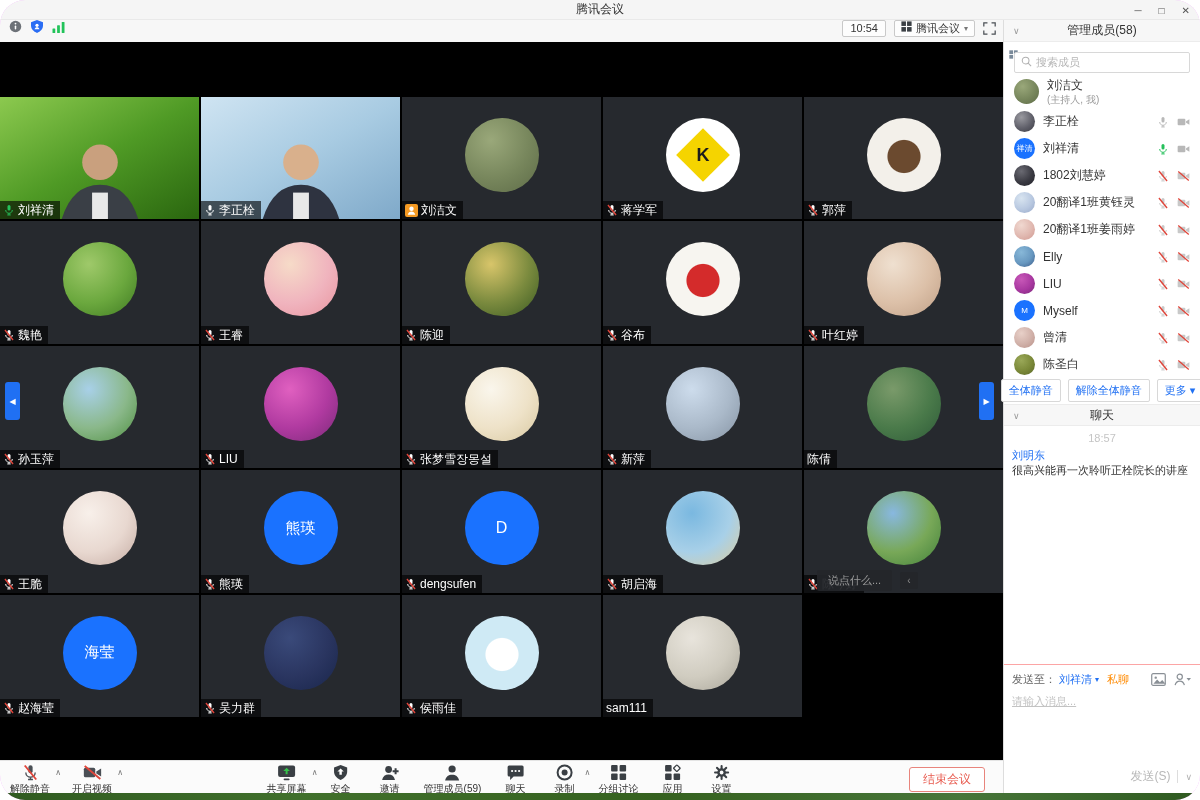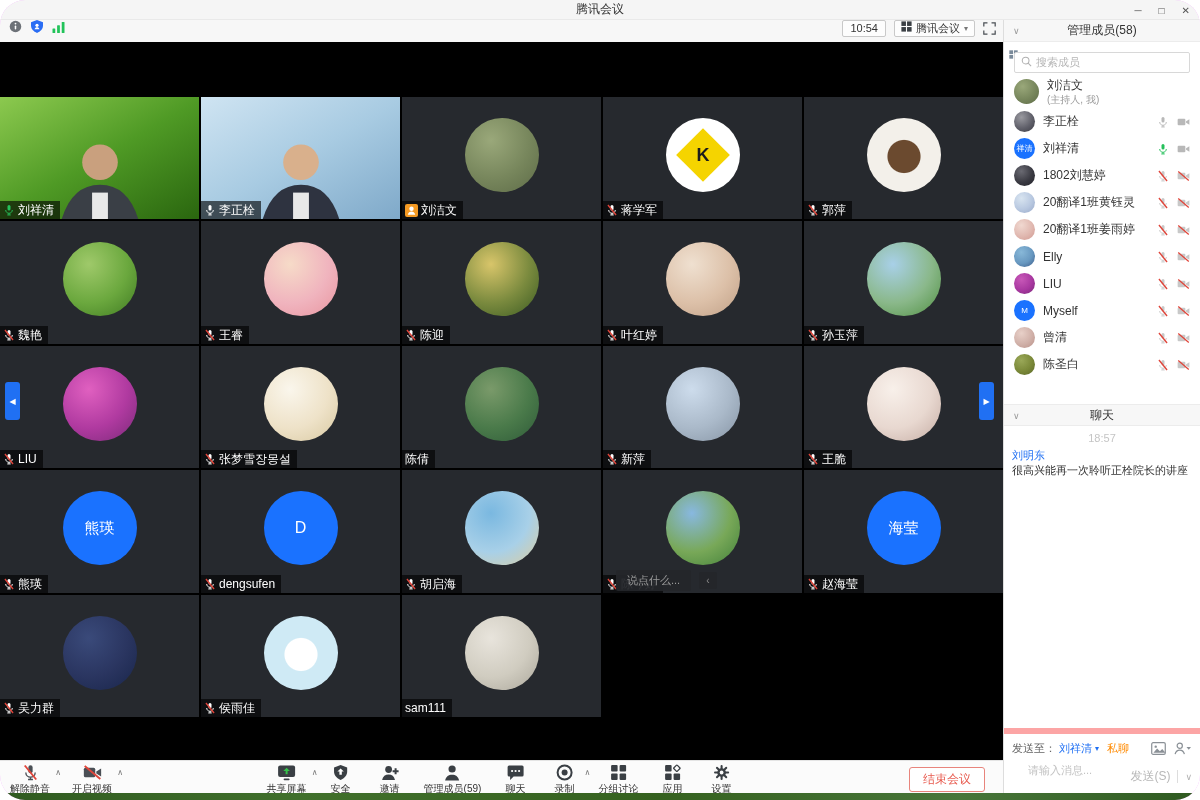--- a/index.html
+++ b/index.html
@@ -59,29 +59,29 @@
   .m-name{font-size:12px;color:#333;overflow:hidden;white-space:nowrap;text-overflow:ellipsis;}
   .m-sub{font-size:10px;color:#9a9a9a;line-height:11px;}
   .m-icons{display:flex;gap:8px;align-items:center;}
   .sb-buttons{position:absolute;left:0;top:359px;width:100%;display:flex;justify-content:center;gap:7px;}
   .sb-btn{border:1px solid #d8d8d8;background:#fff;color:#2070f3;font-size:11px;border-radius:2px;padding:3px 7px;cursor:pointer;white-space:nowrap;}
   .chat-header{position:absolute;left:0;top:384px;width:100%;height:22px;background:#f7f7f7;border-top:1px solid #ececec;border-bottom:1px solid #ececec;display:flex;align-items:center;justify-content:center;font-size:12px;color:#333;box-sizing:border-box;}
   .chat-header .sb-chevron{top:6px;}
   .chat-time{position:absolute;top:412px;width:100%;text-align:center;color:#c5c5c5;font-size:11px;}
   .chat-sender{position:absolute;top:428px;left:8px;font-size:11px;color:#2070f3;}
   .chat-msg{position:absolute;top:444px;left:8px;right:5px;font-size:11px;color:#333;line-height:15px;font-family:Liberation Mono, monospace;}
-  .compose{position:absolute;left:0;top:708px;width:100%;border-top:6px solid #fca5a5;box-sizing:border-box;}
+  .compose{position:absolute;left:0;top:644px;width:100%;border-top:1px solid #fca5a5;box-sizing:border-box;}
   .compose-row{display:flex;align-items:center;padding:7px 8px 0 8px;font-size:11px;gap:3px;}
   .send-to-label{color:#666;}
   .send-to{color:#2070f3;cursor:pointer;}
   .send-caret{color:#2070f3;font-size:8px;cursor:pointer;}
   .privacy{color:#ff8a00;margin-left:5px;}
   .compose-icons{margin-left:auto;display:flex;gap:8px;align-items:center;}
   .compose-icons span{cursor:pointer;display:flex;}
-  .compose-input{padding:7px 24px;color:#c3c3c3;font-size:11px;cursor:text;}
+  .compose-input{padding:7px 8px;color:#c3c3c3;font-size:11px;cursor:text;text-decoration:underline;}
   .send-area{position:absolute;right:8px;top:748px;display:flex;align-items:center;gap:7px;color:#b8b8b8;font-size:12px;}
   .send-btn{cursor:pointer;}
   .send-divider{width:1px;height:13px;background:#ddd;}
   .send-area .caret{font-size:9px;color:#b0b0b0;cursor:pointer;}
   .greenstrip{position:absolute;left:0;top:793px;width:1200px;height:7px;background:linear-gradient(90deg,#2f5a20,#41702c 25%,#35611f 55%,#48763a 80%,#2f5a20);}
 </style>
 </head>
 <body>
 
 <div class="app">
@@ -269,20 +269,35 @@
                 <path d="M3.6 8c0 2.5 2 4.4 4.4 4.4S12.4 10.5 12.4 8" fill="none" stroke="#ffffff" stroke-width="1.3"></path>
                 <line x1="8" y1="12.4" x2="8" y2="14.6" stroke="#ffffff" stroke-width="1.3"></line>
                 <line x1="5.7" y1="14.6" x2="10.3" y2="14.6" stroke="#ffffff" stroke-width="1.3"></line>
                 <line x1="2.6" y1="1.4" x2="13.4" y2="14.6" stroke="#e0453a" stroke-width="1.8"></line>
               </svg>
             </span>
             <span>陈迎</span>
           </div>
         </div>
         <div class="tile">
+          <div class="tile-avatar" style="background: radial-gradient(circle at 50% 52%, rgb(212, 43, 43) 0px, rgb(212, 43, 43) 30%, rgba(0, 0, 0, 0) 32%), rgb(247, 245, 240);"></div>
+          <div class="tile-label">
+            <span style="display: flex;">
+              <svg width="12" height="12" viewBox="0 0 16 16">
+                <rect x="6" y="1.2" width="4" height="7.6" rx="2" fill="#ffffff"></rect>
+                <path d="M3.6 8c0 2.5 2 4.4 4.4 4.4S12.4 10.5 12.4 8" fill="none" stroke="#ffffff" stroke-width="1.3"></path>
+                <line x1="8" y1="12.4" x2="8" y2="14.6" stroke="#ffffff" stroke-width="1.3"></line>
+                <line x1="5.7" y1="14.6" x2="10.3" y2="14.6" stroke="#ffffff" stroke-width="1.3"></line>
+                <line x1="2.6" y1="1.4" x2="13.4" y2="14.6" stroke="#e0453a" stroke-width="1.8"></line>
+              </svg>
+            </span>
+            <span>谷布</span>
+          </div>
+        </div>
+        <div class="tile">
           <div class="tile-avatar" style="background: radial-gradient(circle at 35% 30%, rgb(239, 224, 208), rgb(220, 192, 168) 55%, rgb(191, 159, 134));"></div>
           <div class="tile-label">
             <span style="display: flex;">
               <svg width="12" height="12" viewBox="0 0 16 16">
                 <rect x="6" y="1.2" width="4" height="7.6" rx="2" fill="#ffffff"></rect>
                 <path d="M3.6 8c0 2.5 2 4.4 4.4 4.4S12.4 10.5 12.4 8" fill="none" stroke="#ffffff" stroke-width="1.3"></path>
                 <line x1="8" y1="12.4" x2="8" y2="14.6" stroke="#ffffff" stroke-width="1.3"></line>
                 <line x1="5.7" y1="14.6" x2="10.3" y2="14.6" stroke="#ffffff" stroke-width="1.3"></line>
                 <line x1="2.6" y1="1.4" x2="13.4" y2="14.6" stroke="#e0453a" stroke-width="1.8"></line>
               </svg>
@@ -329,38 +344,38 @@
                 <path d="M3.6 8c0 2.5 2 4.4 4.4 4.4S12.4 10.5 12.4 8" fill="none" stroke="#ffffff" stroke-width="1.3"></path>
                 <line x1="8" y1="12.4" x2="8" y2="14.6" stroke="#ffffff" stroke-width="1.3"></line>
                 <line x1="5.7" y1="14.6" x2="10.3" y2="14.6" stroke="#ffffff" stroke-width="1.3"></line>
                 <line x1="2.6" y1="1.4" x2="13.4" y2="14.6" stroke="#e0453a" stroke-width="1.8"></line>
               </svg>
             </span>
             <span>张梦雪장몽설</span>
           </div>
         </div>
         <div class="tile">
+          <div class="tile-avatar" style="background: radial-gradient(circle at 35% 30%, rgb(205, 220, 236), rgb(170, 185, 201) 55%, rgb(133, 147, 163));"></div>
+          <div class="tile-label">
+            <span style="display: flex;">
+              <svg width="12" height="12" viewBox="0 0 16 16">
+                <rect x="6" y="1.2" width="4" height="7.6" rx="2" fill="#ffffff"></rect>
+                <path d="M3.6 8c0 2.5 2 4.4 4.4 4.4S12.4 10.5 12.4 8" fill="none" stroke="#ffffff" stroke-width="1.3"></path>
+                <line x1="8" y1="12.4" x2="8" y2="14.6" stroke="#ffffff" stroke-width="1.3"></line>
+                <line x1="5.7" y1="14.6" x2="10.3" y2="14.6" stroke="#ffffff" stroke-width="1.3"></line>
+                <line x1="2.6" y1="1.4" x2="13.4" y2="14.6" stroke="#e0453a" stroke-width="1.8"></line>
+              </svg>
+            </span>
+            <span>新萍</span>
+          </div>
+        </div>
+        <div class="tile">
           <div class="tile-avatar" style="background: radial-gradient(circle at 35% 30%, rgb(122, 154, 106), rgb(74, 122, 74) 55%, rgb(46, 90, 56));"></div>
           <div class="tile-label">
             <span>陈倩</span>
-          </div>
-        </div>
-        <div class="tile">
-          <div class="tile-avatar" style="background: radial-gradient(circle at 35% 30%, rgb(205, 220, 236), rgb(170, 185, 201) 55%, rgb(133, 147, 163));"></div>
-          <div class="tile-label">
-            <span style="display: flex;">
-              <svg width="12" height="12" viewBox="0 0 16 16">
-                <rect x="6" y="1.2" width="4" height="7.6" rx="2" fill="#ffffff"></rect>
-                <path d="M3.6 8c0 2.5 2 4.4 4.4 4.4S12.4 10.5 12.4 8" fill="none" stroke="#ffffff" stroke-width="1.3"></path>
-                <line x1="8" y1="12.4" x2="8" y2="14.6" stroke="#ffffff" stroke-width="1.3"></line>
-                <line x1="5.7" y1="14.6" x2="10.3" y2="14.6" stroke="#ffffff" stroke-width="1.3"></line>
-                <line x1="2.6" y1="1.4" x2="13.4" y2="14.6" stroke="#e0453a" stroke-width="1.8"></line>
-              </svg>
-            </span>
-            <span>新萍</span>
           </div>
         </div>
         <div class="tile">
           <div class="tile-avatar" style="background: radial-gradient(circle at 35% 30%, rgb(248, 240, 234), rgb(232, 216, 208) 55%, rgb(196, 171, 162));"></div>
           <div class="tile-label">
             <span style="display: flex;">
               <svg width="12" height="12" viewBox="0 0 16 16">
                 <rect x="6" y="1.2" width="4" height="7.6" rx="2" fill="#ffffff"></rect>
                 <path d="M3.6 8c0 2.5 2 4.4 4.4 4.4S12.4 10.5 12.4 8" fill="none" stroke="#ffffff" stroke-width="1.3"></path>
                 <line x1="8" y1="12.4" x2="8" y2="14.6" stroke="#ffffff" stroke-width="1.3"></line>
@@ -879,20 +894,25 @@
             <span style="display: flex;">
               <svg width="13" height="10" viewBox="0 0 18 14">
                 <rect x="0.8" y="2.4" width="10.8" height="9.2" rx="1.5" fill="#c8c8c8"></rect>
                 <path d="M12.6 6l4.6-2.8v7.6L12.6 8z" fill="#c8c8c8"></path>
                 <line x1="1.6" y1="0.8" x2="16.4" y2="13.2" stroke="#e0453a" stroke-width="1.8"></line>
               </svg>
             </span>
           </div>
         </div>
       </div>
+    <div class="sb-buttons" id="sb-buttons">
+        <button class="sb-btn">全体静音</button>
+        <button class="sb-btn">解除全体静音</button>
+        <button class="sb-btn">更多 ▾</button>
+      </div>
     <div class="chat-header">
       <span class="sb-chevron">∨</span>
       <span>聊天</span>
     </div>
     <div class="chat-time">18:57</div>
     <div class="chat-sender">刘明东</div>
     <div class="chat-msg">很高兴能再一次聆听正栓院长的讲座</div>
     <div class="compose">
       <div class="compose-row">
         <span class="send-to-label">发送至：</span>

